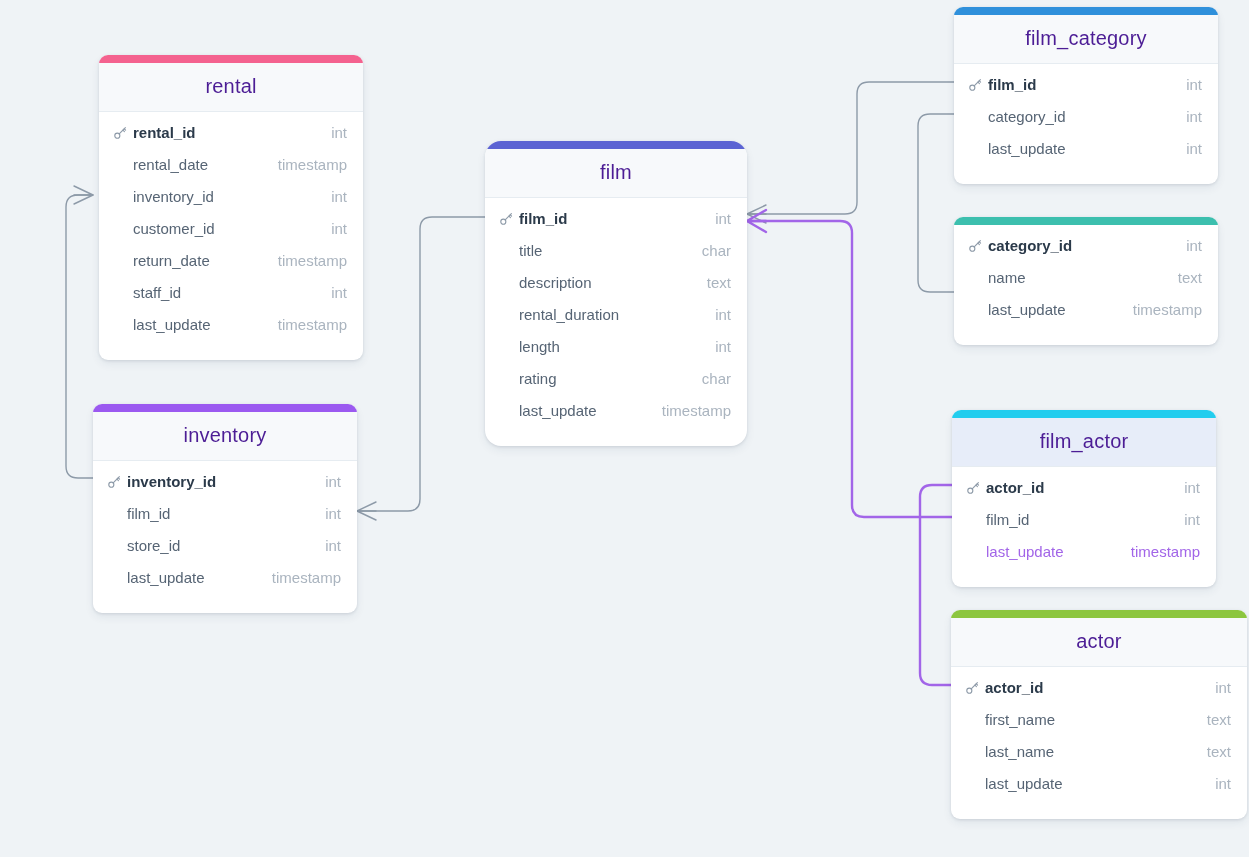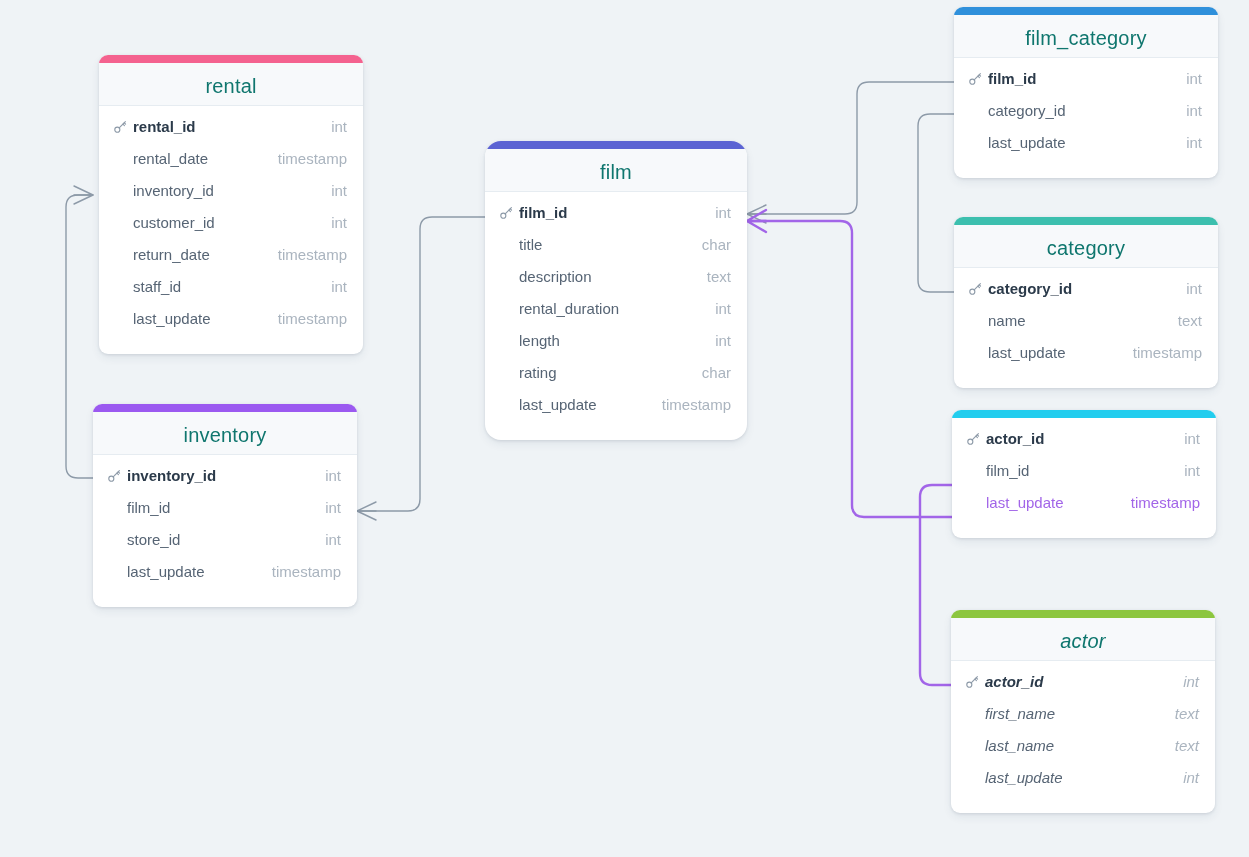--- a/index.html
+++ b/index.html
@@ -29,22 +29,22 @@
     box-shadow: 0 1px 3px rgba(35,55,80,0.13), 0 4px 10px rgba(35,55,80,0.07);
     overflow: hidden;
     z-index: 5;
   }
   .accent-bar { height: 8px; width: 100%; }
   .table-title {
     background: #f7f9fb;
     border-bottom: 1px solid #e6ecf1;
     text-align: center;
     font-size: 20px;
-    color: #0f766e;
-    padding: 12px 10px 7px 10px;
+    color: #4c1d95;
+    padding: 12px 10px 13px 10px;
     letter-spacing: .2px;
   }
   .table-card.selected .table-title { background: #e7edf9; }
   .cols { padding: 4px 0 20px 0; }
   .col-row {
     display: flex;
     align-items: center;
     height: 32px;
     padding: 0 16px 0 14px;
     font-size: 15px;
@@ -261,21 +261,20 @@
           <div class="col-row">
             <span class="keyslot"></span>
             <span class="col-name">last_update</span>
             <span class="col-spacer"></span>
             <span class="col-type">int</span>
           </div>
         </div>
       </div>
       <div class="table-card" style="left: 954px; top: 217px; width: 264px;">
         <div class="accent-bar" style="background: rgb(60, 191, 174);"></div>
-        <div class="table-title">category</div>
         <div class="cols">
           <div class="col-row pk">
             <span class="keyicon"><svg viewBox="0 0 16 16" width="15" height="15" fill="none" stroke="#8d9aa8" stroke-width="1.2" stroke-linecap="round">
                 <circle cx="4.6" cy="11.4" r="2.7"></circle>
                 <path d="M6.6,9.4 L13.2,2.8"></path>
                 <path d="M10.6,5.4 L12.2,7.0"></path>
                 <path d="M12.0,4.0 L13.4,5.4"></path>
               </svg></span>
             <span class="col-name">category_id</span>
             <span class="col-spacer"></span>
@@ -290,20 +289,21 @@
           <div class="col-row">
             <span class="keyslot"></span>
             <span class="col-name">last_update</span>
             <span class="col-spacer"></span>
             <span class="col-type">timestamp</span>
           </div>
         </div>
       </div>
       <div class="table-card selected" style="left: 952px; top: 410px; width: 264px;">
         <div class="accent-bar" style="background: rgb(34, 205, 238);"></div>
+        <div class="table-title">film_actor</div>
         <div class="cols">
           <div class="col-row pk">
             <span class="keyicon"><svg viewBox="0 0 16 16" width="15" height="15" fill="none" stroke="#8d9aa8" stroke-width="1.2" stroke-linecap="round">
                 <circle cx="4.6" cy="11.4" r="2.7"></circle>
                 <path d="M6.6,9.4 L13.2,2.8"></path>
                 <path d="M10.6,5.4 L12.2,7.0"></path>
                 <path d="M12.0,4.0 L13.4,5.4"></path>
               </svg></span>
             <span class="col-name">actor_id</span>
             <span class="col-spacer"></span>
@@ -316,21 +316,21 @@
             <span class="col-type">int</span>
           </div>
           <div class="col-row highlight">
             <span class="keyslot"></span>
             <span class="col-name">last_update</span>
             <span class="col-spacer"></span>
             <span class="col-type">timestamp</span>
           </div>
         </div>
       </div>
-      <div class="table-card" style="left: 951px; top: 610px; width: 264px; font-style: italic;">
+      <div class="table-card" style="left: 951px; top: 610px; width: 296px;">
         <div class="accent-bar" style="background: rgb(140, 198, 63);"></div>
         <div class="table-title">actor</div>
         <div class="cols">
           <div class="col-row pk">
             <span class="keyicon"><svg viewBox="0 0 16 16" width="15" height="15" fill="none" stroke="#8d9aa8" stroke-width="1.2" stroke-linecap="round">
                 <circle cx="4.6" cy="11.4" r="2.7"></circle>
                 <path d="M6.6,9.4 L13.2,2.8"></path>
                 <path d="M10.6,5.4 L12.2,7.0"></path>
                 <path d="M12.0,4.0 L13.4,5.4"></path>
               </svg></span>

